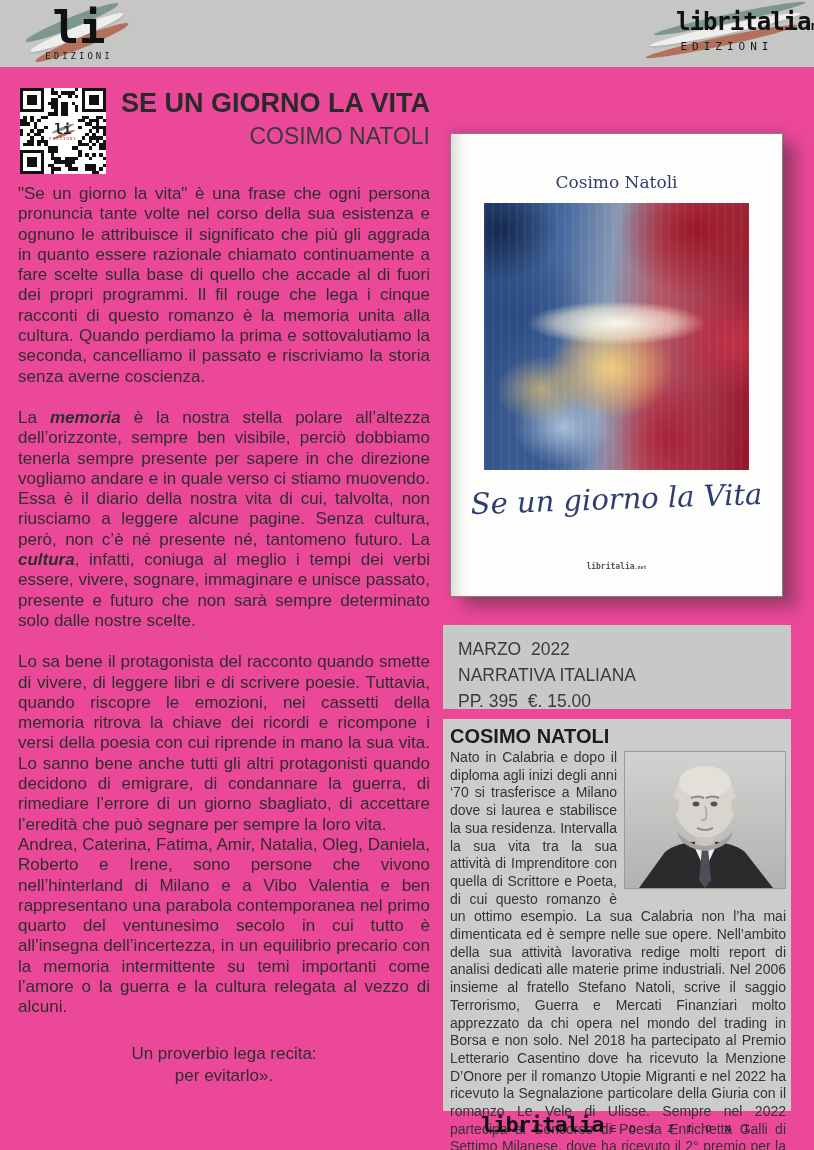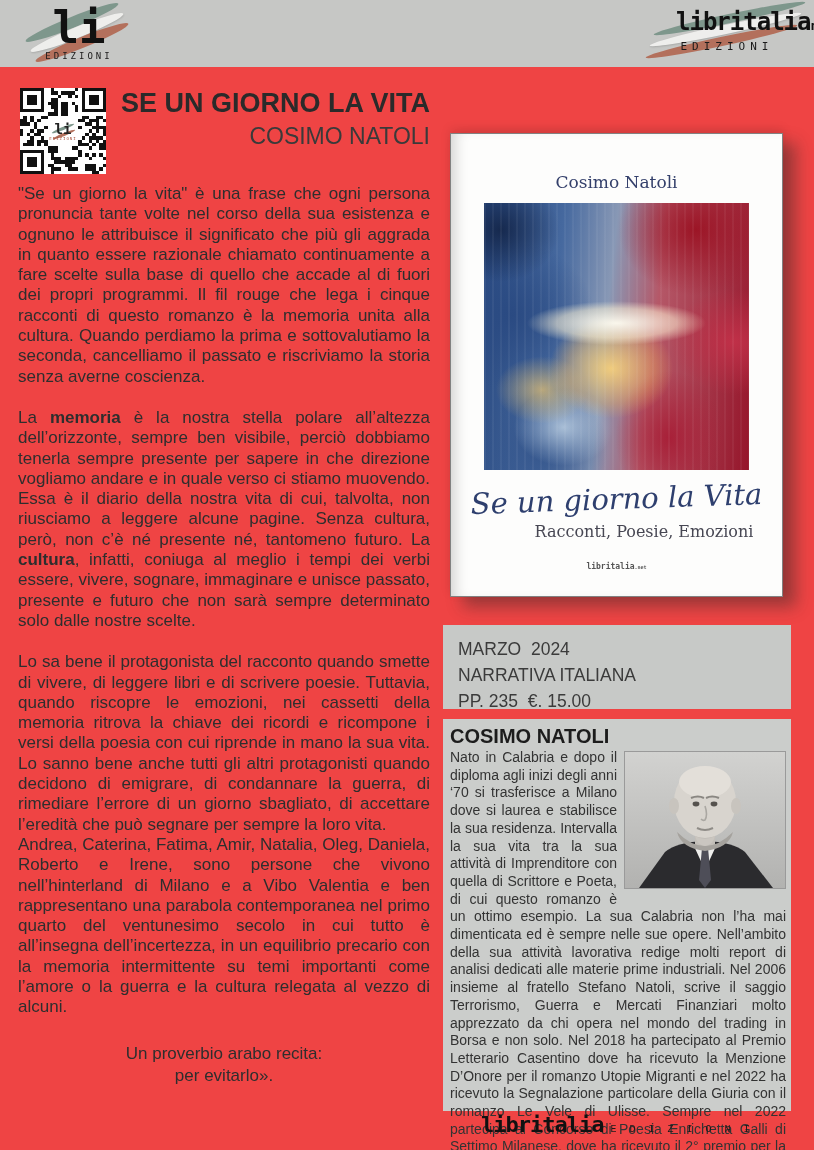--- a/index.html
+++ b/index.html
@@ -1,18 +1,18 @@
 <!DOCTYPE html>
 <html><head>
 <meta charset="utf-8">
 <style>
   html,body{margin:0;padding:0;background:#ffffff;}
-  .page{position:relative;width:814px;height:1150px;background:#ef4444;overflow:hidden;
+  .page{position:relative;width:814px;height:1150px;background:#ec4899;overflow:hidden;
         font-family:"Liberation Sans",sans-serif;color:#2e2e2e;}
-  .b{font-weight:bold;}
+  .b{font-weight:bold;font-style:italic;}
   .i{}
   .pre{white-space:pre-wrap;}
 
   
   .topbar{position:absolute;left:0;top:0;width:814px;height:67px;background:#c6c7c5;}
   .logo-li{position:absolute;left:24px;top:6px;width:110px;height:58px;}
   .stripes{position:absolute;inset:0;z-index:0;}
   .stripe{position:absolute;border-radius:50%;}
   .logo-li .stripe{width:100px;height:11px;transform:rotate(-22deg);}
   .logo-li .s-g{left:-2px;top:11px;background:#7e978c;}
@@ -319,36 +319,35 @@
   </div>
 
   <div class="body-text">
     <p class="p-gap">"Se un giorno la vita" è una frase che ogni persona pronuncia tante volte nel corso della sua esistenza e ognuno le attribuisce il significato che più gli aggrada in quanto essere razionale chiamato continuamente a fare scelte sulla base di quello che accade al di fuori dei propri programmi. Il fil rouge che lega i cinque racconti di questo romanzo è la memoria unita alla cultura. Quando perdiamo la prima e sottovalutiamo la seconda, cancelliamo il passato e riscriviamo la storia senza averne coscienza.</p>
     <p class="p-gap"><span>La </span><span class="b">memoria</span><span> è la nostra stella polare all’altezza dell’orizzonte, sempre ben visibile, perciò dobbiamo tenerla sempre presente per sapere in che direzione vogliamo andare e in quale verso ci stiamo muovendo. Essa è il diario della nostra vita di cui, talvolta, non riusciamo a leggere alcune pagine. Senza cultura, però, non c’è né presente né, tantomeno futuro. La </span><span class="b">cultura</span><span>, infatti, coniuga al meglio i tempi dei verbi essere, vivere, sognare, immaginare e unisce passato, presente e futuro che non sarà sempre determinato solo dalle nostre scelte.</span></p>
     <p>Lo sa bene il protagonista del racconto quando smette di vivere, di leggere libri e di scrivere poesie. Tuttavia, quando riscopre le emozioni, nei cassetti della memoria ritrova la chiave dei ricordi e ricompone i versi della poesia con cui riprende in mano la sua vita. Lo sanno bene anche tutti gli altri protagonisti quando decidono di emigrare, di condannare la guerra, di rimediare l’errore di un giorno sbagliato, di accettare l’eredità che può segnare per sempre la loro vita.</p>
     <p>Andrea, Caterina, Fatima, Amir, Natalia, Oleg, Daniela, Roberto e Irene, sono persone che vivono nell’hinterland di Milano e a Vibo Valentia e ben rappresentano una parabola contemporanea nel primo quarto del ventunesimo secolo in cui tutto è all’insegna dell’incertezza, in un equilibrio precario con la memoria intermittente su temi importanti come l’amore o la guerra e la cultura relegata al vezzo di alcuni.</p>
   </div>
 
   <div class="proverb">
-    <div>Un proverbio arabo recita:</div>
+    <div>Un proverbio lega recita:</div>
     <div class="i">per evitarlo».</div>
   </div>
 
   <div class="book">
     <div class="cover-author">Cosimo Natoli</div>
     <div class="cover-art"></div>
     <div class="cover-title">Se un giorno la Vita</div>
-    <div class="cover-subtitle">Racconti, Poesie, Emozioni</div>
     <div class="cover-pub"><span>libritalia</span><span class="net">.net</span></div>
   </div>
 
   <div class="info-box">
-    <div class="pre">MARZO  2024</div>
+    <div class="pre">MARZO  2022</div>
     <div class="pre">NARRATIVA ITALIANA</div>
-    <div class="pre">PP. 235  €. 15.00</div>
+    <div class="pre">PP. 395  €. 15.00</div>
   </div>
 
   <div class="bio-box">
     <div class="bio-heading">COSIMO NATOLI</div>
     <div class="bio-text">
       <div class="bio-photo">
         <svg viewBox="0 0 160 136">
           <defs>
             <linearGradient id="pbg" x1="0" y1="0" x2="0" y2="1">
               <stop offset="0" stop-color="#d2d2d0"></stop>

